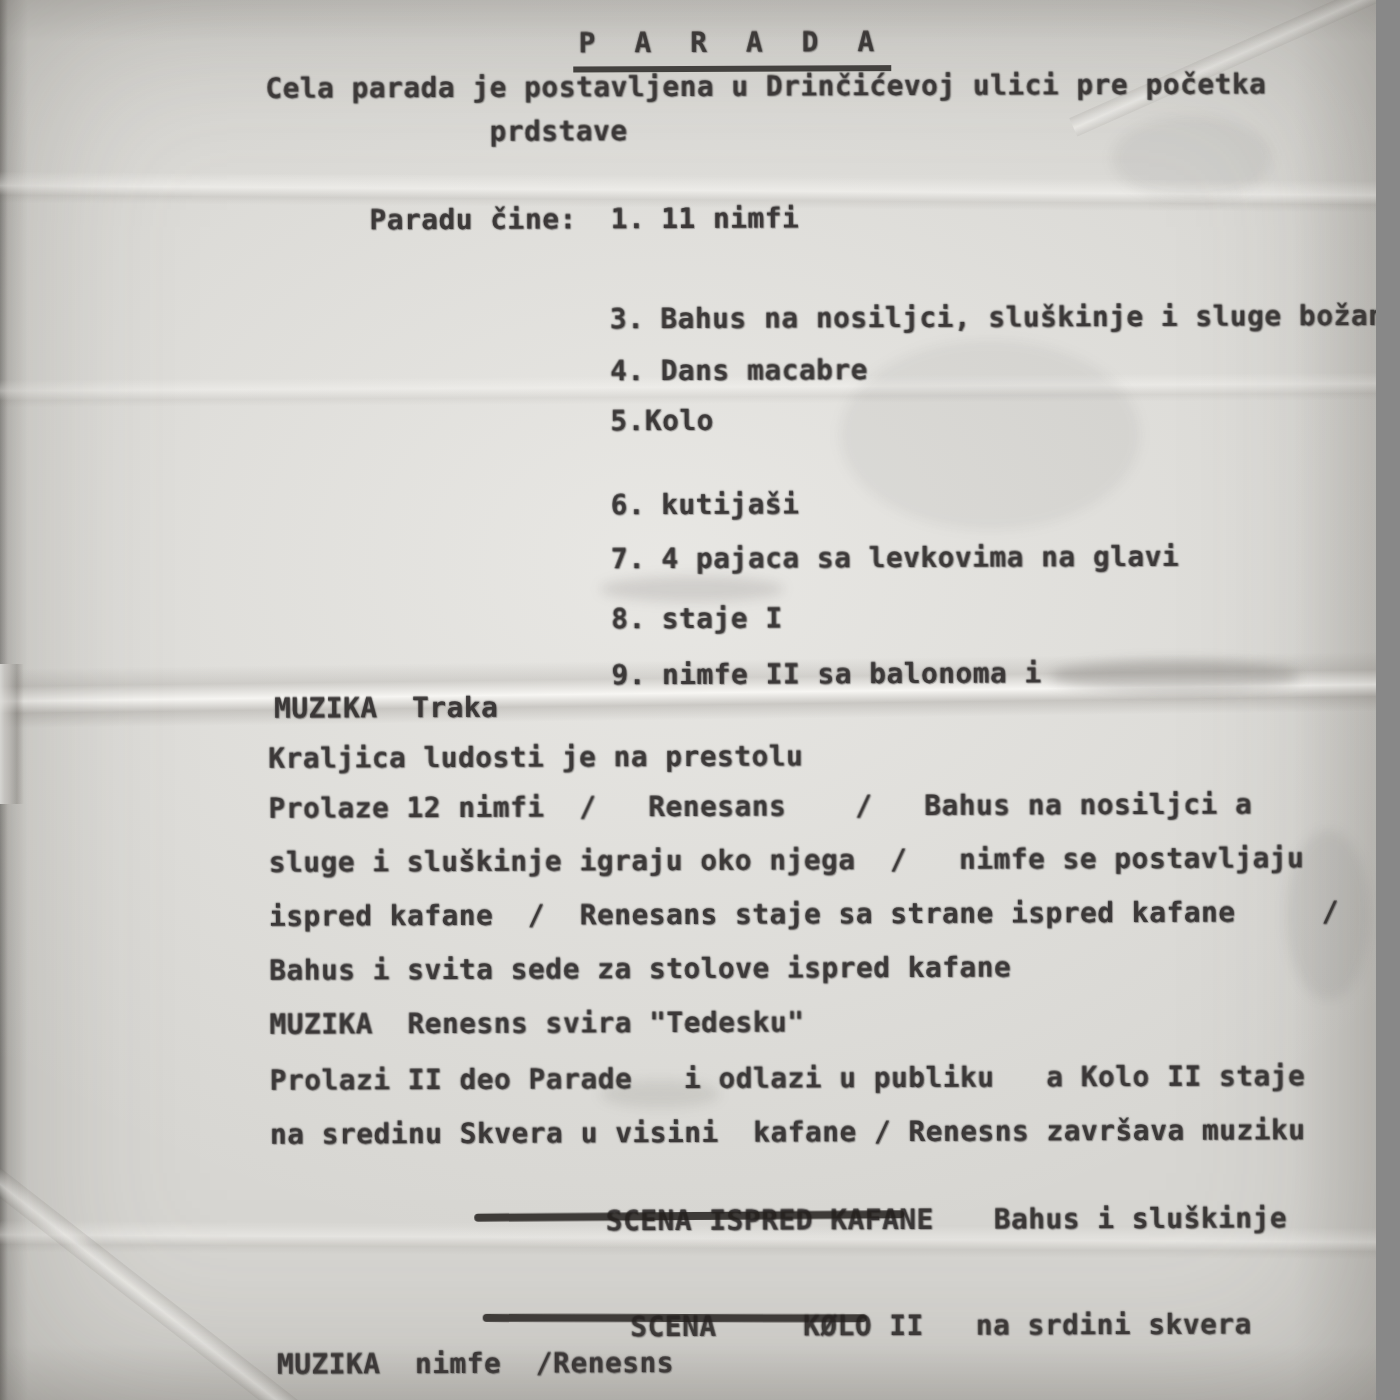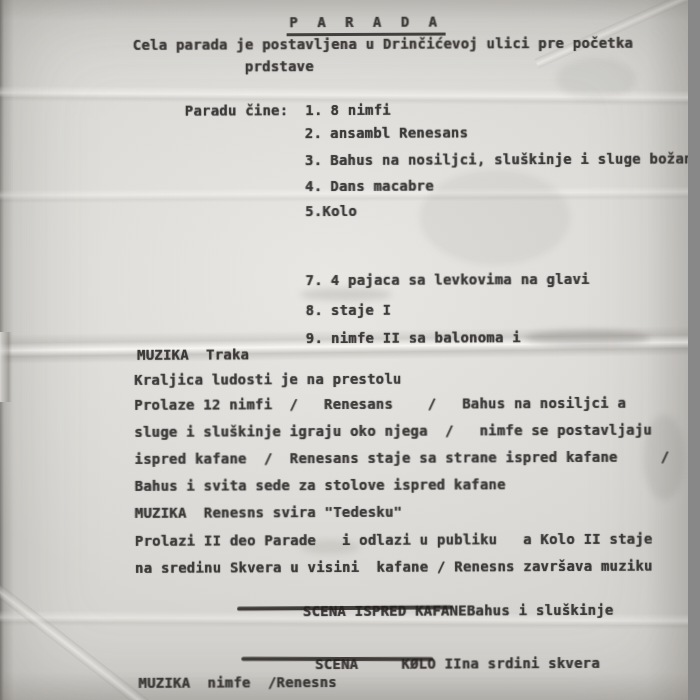--- a/index.html
+++ b/index.html
@@ -41,22 +41,22 @@
   .line{
     position:absolute;white-space:pre;
     font-weight:bold;font-size:14px;line-height:16px;letter-spacing:0.2px;
     color:#2e2b2b;opacity:.92;
     text-shadow:0 0 1px rgba(46,43,43,.75), 0.5px 0.5px 0 rgba(46,43,43,.25);
   }
   .title{letter-spacing:5.5px;border-bottom:3px solid rgba(32,29,27,.88);padding:0 3px 3px 3px;}
   .num{margin-right:8px;display:inline-block;}
   .num.tight{margin-right:0;}
   .cast-first .num{margin-left:17px;}
-  .scene-rest1{}
-  .scene-rest2{text-align:center;}
+  .scene-rest1{margin-left:30px;}
+  .scene-rest2{margin-left:26px;text-align:center;}
   .uline{position:absolute;background:rgba(36,33,31,.85);height:3.5px;border-radius:2px;}
 </style>
 </head>
 <body>
 
 <div class="photo">
 
   <div class="decor crease fold-a"></div>
   <div class="decor crease fold-b"></div>
   <div class="decor crease fold-main"></div>
@@ -74,33 +74,33 @@
   <div class="textlayer">
 
     <div class="line" style="top:-2px;left:236px">
       <span class="title">P A R A D A</span>
     </div>
 
     <div class="line" style="top:36px;left:134px">Cela parada je postavljena u Drinčićevoj ulici pre početka</div>
     <div class="line" style="top:58px;left:246px">prdstave</div>
 
     <div class="line cast-first" style="top:86px;left:134px">
-      <span>Paradu čine:</span><span class="num">1.</span><span>8 nimfi</span>
-    </div>
-    <div class="line" style="top:109px;left:254px">
-      <span class="num">2.</span><span>ansambl Renesans</span>
+      <span>Paradu čine:</span><span class="num">1.</span><span>11 nimfi</span>
     </div>
     <div class="line" style="top:136px;left:254px">
       <span class="num">3.</span><span>Bahus na nosiljci, sluškinje i sluge božanstva</span>
     </div>
     <div class="line" style="top:162px;left:254px">
       <span class="num">4.</span><span>Dans macabre</span>
     </div>
     <div class="line" style="top:187px;left:254px">
       <span class="num tight">5.</span><span>Kolo</span>
+    </div>
+    <div class="line" style="top:229px;left:254px">
+      <span class="num">6.</span><span>kutijaši</span>
     </div>
     <div class="line" style="top:256px;left:254px">
       <span class="num">7.</span><span>4 pajaca sa levkovima na glavi</span>
     </div>
     <div class="line" style="top:286px;left:254px">
       <span class="num">8.</span><span>staje I</span>
     </div>
     <div class="line" style="top:314px;left:254px">
       <span class="num">9.</span><span>nimfe II sa balonoma i</span>
     </div>

